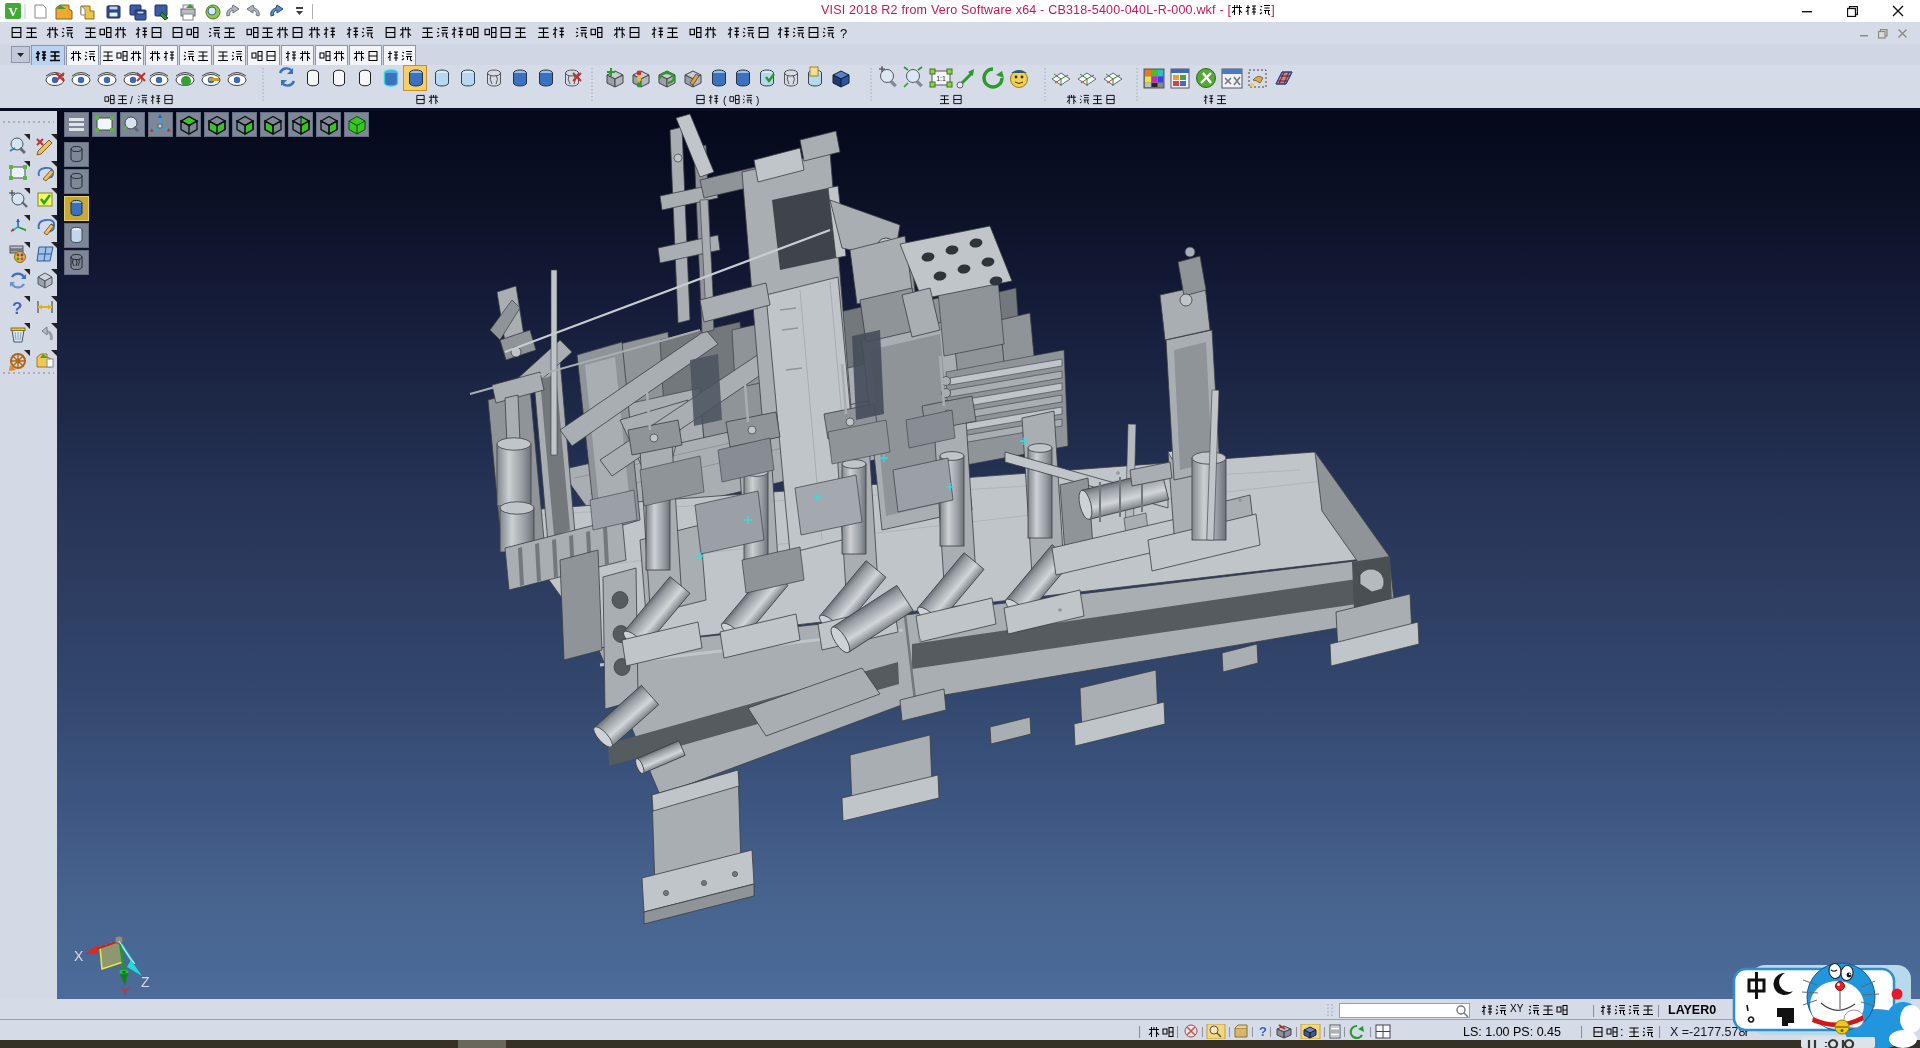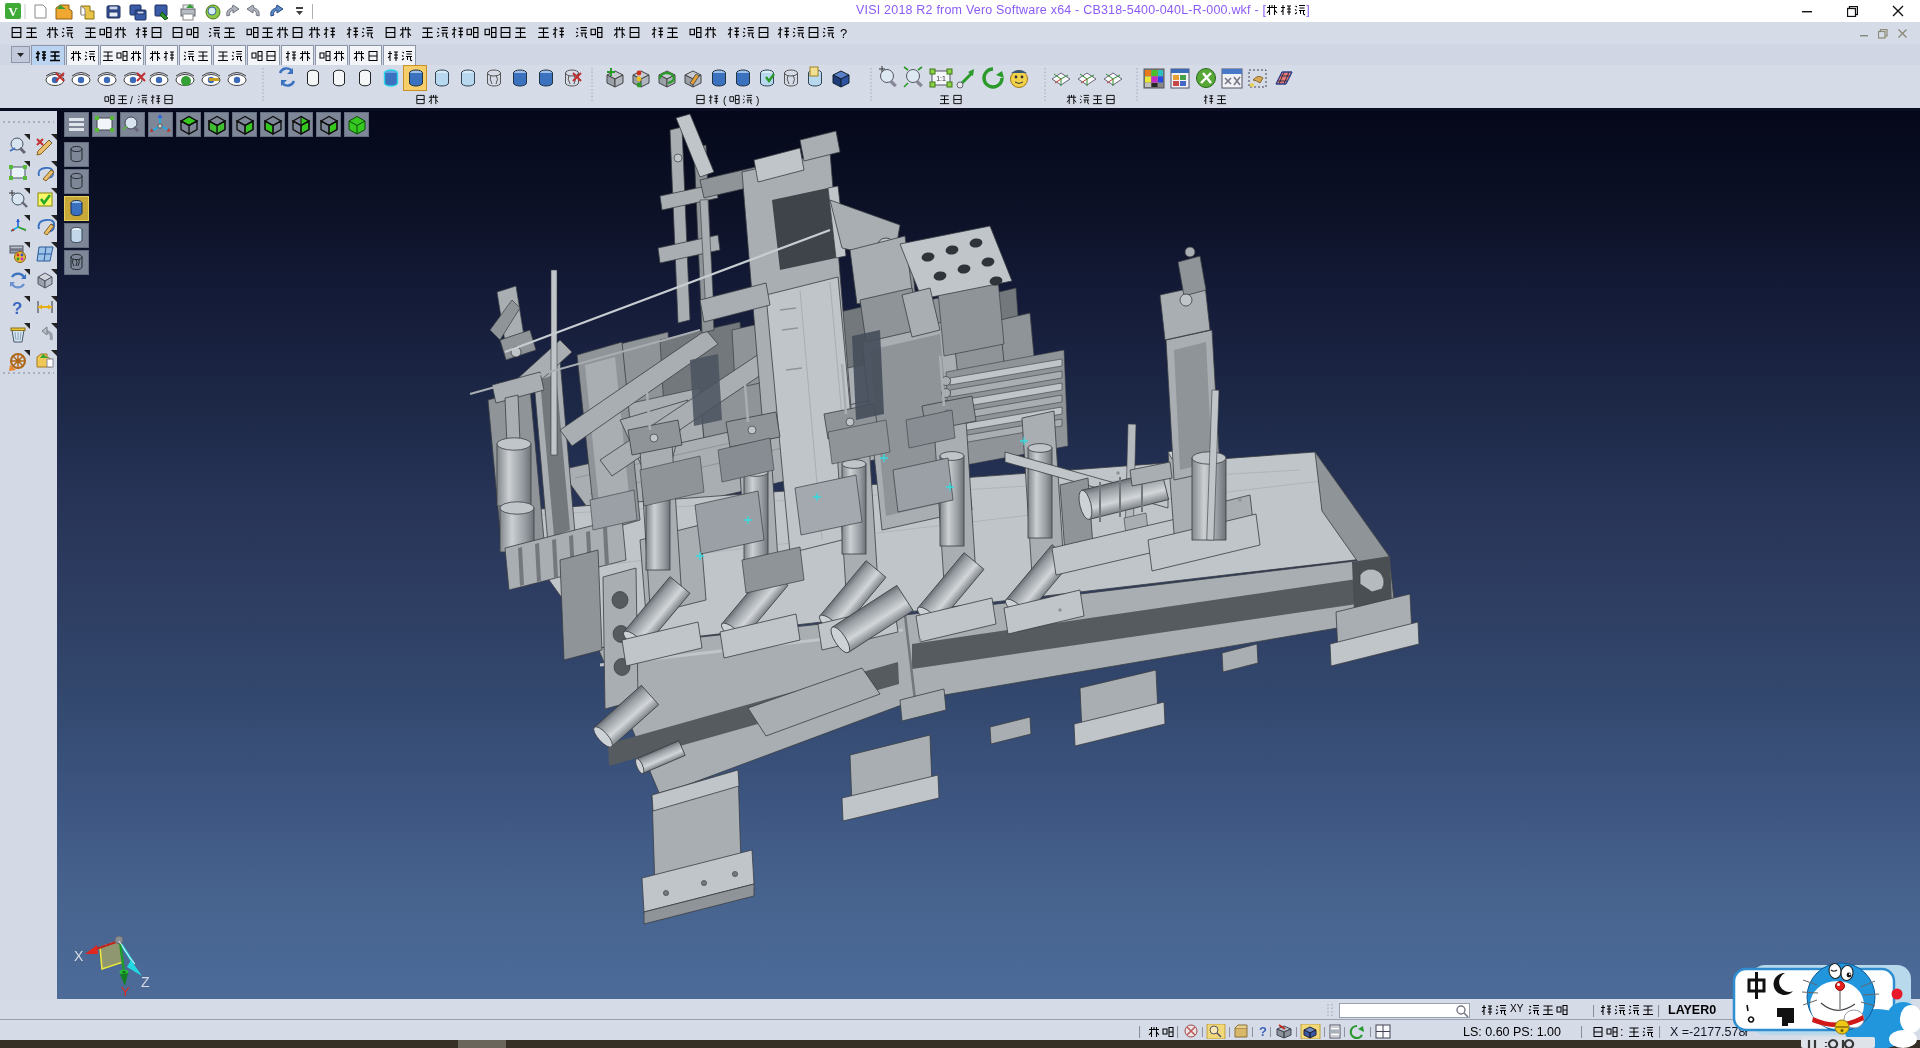--- a/index.html
+++ b/index.html
@@ -1,17 +1,17 @@
 <!DOCTYPE html>
 <html><head><meta charset="utf-8"><style>
 *{margin:0;padding:0;box-sizing:border-box}
 html,body{width:1920px;height:1048px;overflow:hidden;font-family:"Liberation Sans",sans-serif;background:#d6dbe8}
 .abs{position:absolute}
 #titlebar{position:absolute;left:0;top:0;width:1920px;height:22px;background:#fff}
-#title{position:absolute;left:856px;top:3px;font-size:12.5px;color:#8b5cf6;letter-spacing:.2px}
+#title{position:absolute;left:821px;top:3px;font-size:12.5px;color:#be185d;letter-spacing:.2px}
 #menubar{position:absolute;left:0;top:22px;width:1920px;height:22px;background:#d6dbe8}
 #tabrow{position:absolute;left:0;top:44px;width:1920px;height:21px;background:#d0d6e4}
 #toolbar{position:absolute;left:0;top:65px;width:1920px;height:43px;background:#d6dbe8}
 #tbline{position:absolute;left:0;top:108px;width:1920px;height:3px;background:#0b0e22}
 #leftpanel{position:absolute;left:0;top:111px;width:57px;height:888px;background:#d4d9e6}
 #viewport{position:absolute;left:57px;top:111px;width:1863px;height:888px;background:linear-gradient(180deg,#05081a 0%,#0d1228 12%,#141b38 21%,#1d2847 33%,#273457 44%,#2e3d62 55%,#33486e 66%,#3d5681 78%,#47648f 89%,#4d6b99 100%)}
 #status1{position:absolute;left:0;top:999px;width:1920px;height:21px;background:#d6dbe8;border-bottom:1px solid #9aa0ae}
 #status2{position:absolute;left:0;top:1021px;width:1920px;height:19px;background:#d6dbe8}
 #taskbar{position:absolute;left:0;top:1040px;width:1920px;height:8px;background:#373027}
 .tab{position:absolute;top:1px;height:20px;background:#f2f4f8;border:1px solid #8d95a8;border-bottom:0;display:flex;align-items:center;justify-content:center}
@@ -1231,21 +1231,21 @@
 <rect x="147" y="1" width="10" height="13" fill="#fff" stroke="#556"></rect>
       <path d="M148 3h8M148 6h8M148 9h8M148 12h8" stroke="#98a0a8"></path>
       <rect x="147" y="6" width="10" height="3" fill="#a8b0b8"></rect>
 <text x="160" y="11" font-size="11" fill="#889">|</text>
 <path d="M174 2a6 6 0 1 0 5 9" fill="none" stroke="#2a9a30" stroke-width="2.2"></path>
       <path d="M181 8l-1-6-5 3z" fill="#2a9a30"></path>
 <text x="186" y="11" font-size="11" fill="#889">|</text>
 <rect x="193" y="1" width="14" height="13" fill="#f6f8fa" stroke="#445"></rect>
       <path d="M200 1v13M193 7.5h14" stroke="#445"></path>
 </svg>
-<span class="abs" style="left:1463px;top:4px;font-size:12.5px">LS: 0.60 PS: 1.00</span>
+<span class="abs" style="left:1463px;top:4px;font-size:12.5px">LS: 1.00 PS: 0.45</span>
 <span class="abs" style="left:1580px;top:3px;font-size:12px;color:#889">|</span>
 <span class="cjk z12 p15" style="position:absolute;left:1592px;top:5px">
       <svg width="12" height="12" viewBox="0 0 12 12" style="stroke-width:1.05">
         <use href="#h1"></use>
       </svg>
       <svg width="12" height="12" viewBox="0 0 12 12" style="stroke-width:1.05">
         <use href="#h5"></use>
       </svg>
     </span>
 <span class="abs" style="left:1620px;top:4px;font-size:12.5px">: </span>

